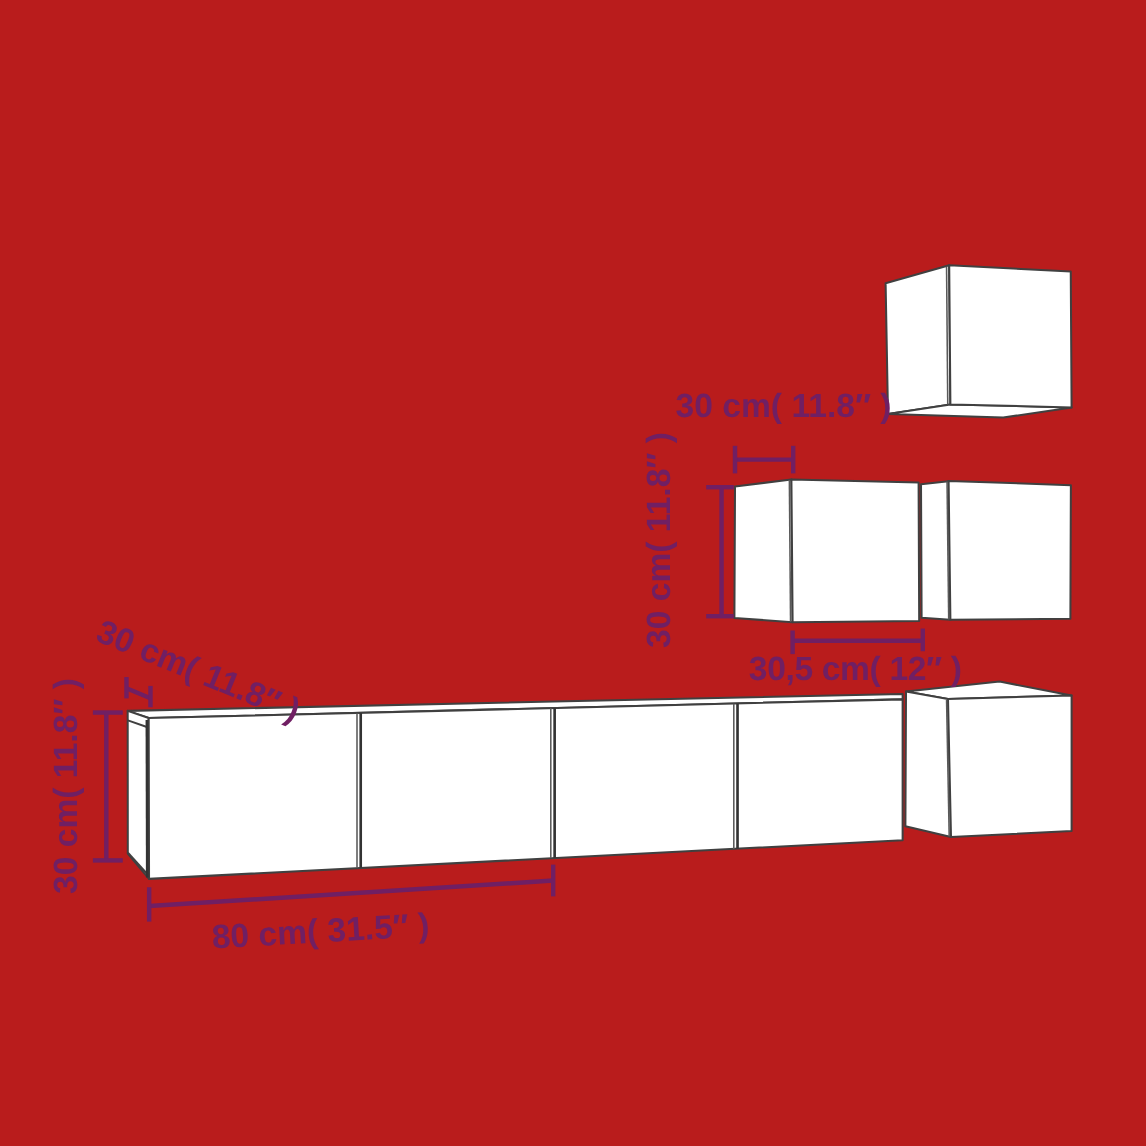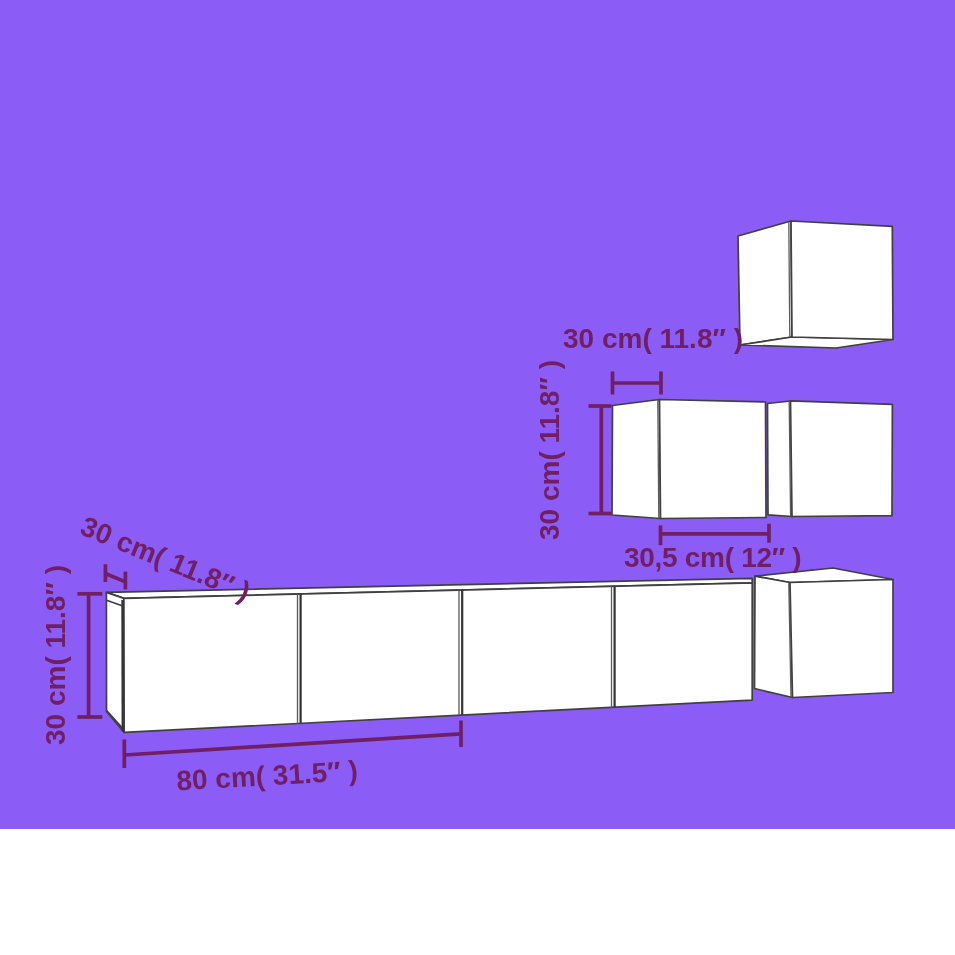--- a/index.html
+++ b/index.html
@@ -1,16 +1,16 @@
 <!DOCTYPE html>
 <html><head>
 <meta charset="utf-8">
 <style>
   html,body{margin:0;padding:0;background:#ffffff;}
-  #stage{position:relative;width:955px;height:829px;background:#8b5cf6;overflow:hidden;
+  #stage{position:relative;width:955px;height:955px;background:#b91c1c;overflow:hidden;
          font-family:"Liberation Sans", sans-serif;}
   svg{position:absolute;left:0;top:0;}
   .dim{fill:#701f63;font-weight:bold;font-size:28px;font-family:"Liberation Sans", sans-serif;}
 </style>
 </head>
 <body>
 <div id="stage">
 <svg width="955" height="955" viewBox="0 0 955 955">
   <g fill="#ffffff" stroke="#404040" stroke-width="1.7" stroke-linejoin="round">
 

